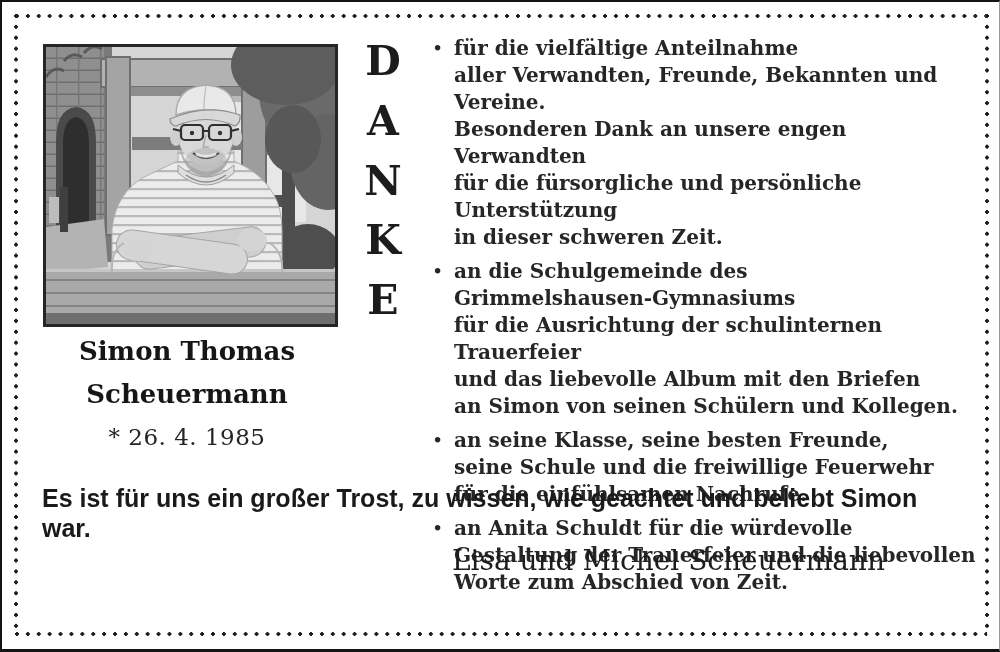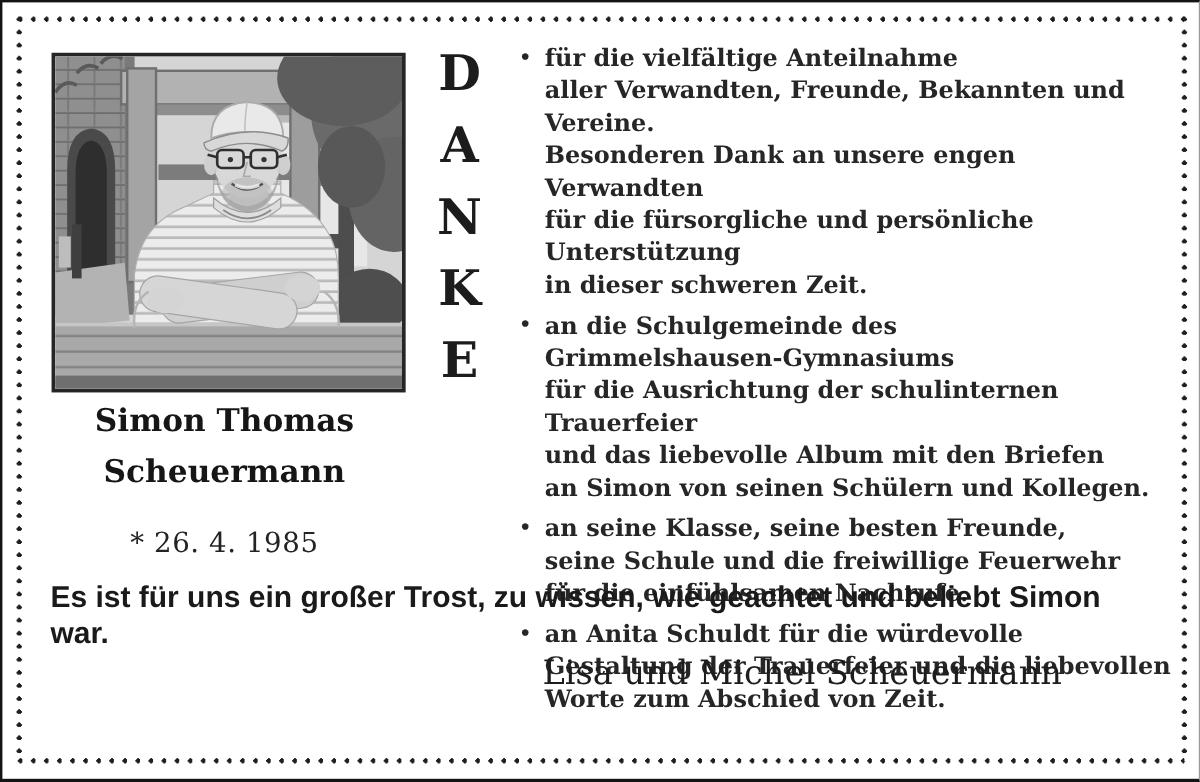--- a/index.html
+++ b/index.html
@@ -66,21 +66,21 @@
 
   .name-block{
     position:absolute;left:24px;top:328px;width:322px;
     text-align:center;
   }
   .name-block div{
     font-family:"DejaVu Serif",serif;font-weight:bold;
     font-size:26px;line-height:43px;color:#161616;
   }
   .dates-block{
-    position:absolute;left:24px;top:436px;width:322px;
+    position:absolute;left:24px;top:420px;width:322px;
     display:flex;flex-direction:column;align-items:center;
   }
   .dates-block .dates-inner{text-align:left;}
   .dates-block div div{
     font-size:23px;line-height:31px;color:#242424;letter-spacing:0.5px;
   }
 
   .closing{
     position:absolute;left:40px;top:481px;width:920px;
     font-family:Liberation Sans, sans-serif;font-weight:bold;

